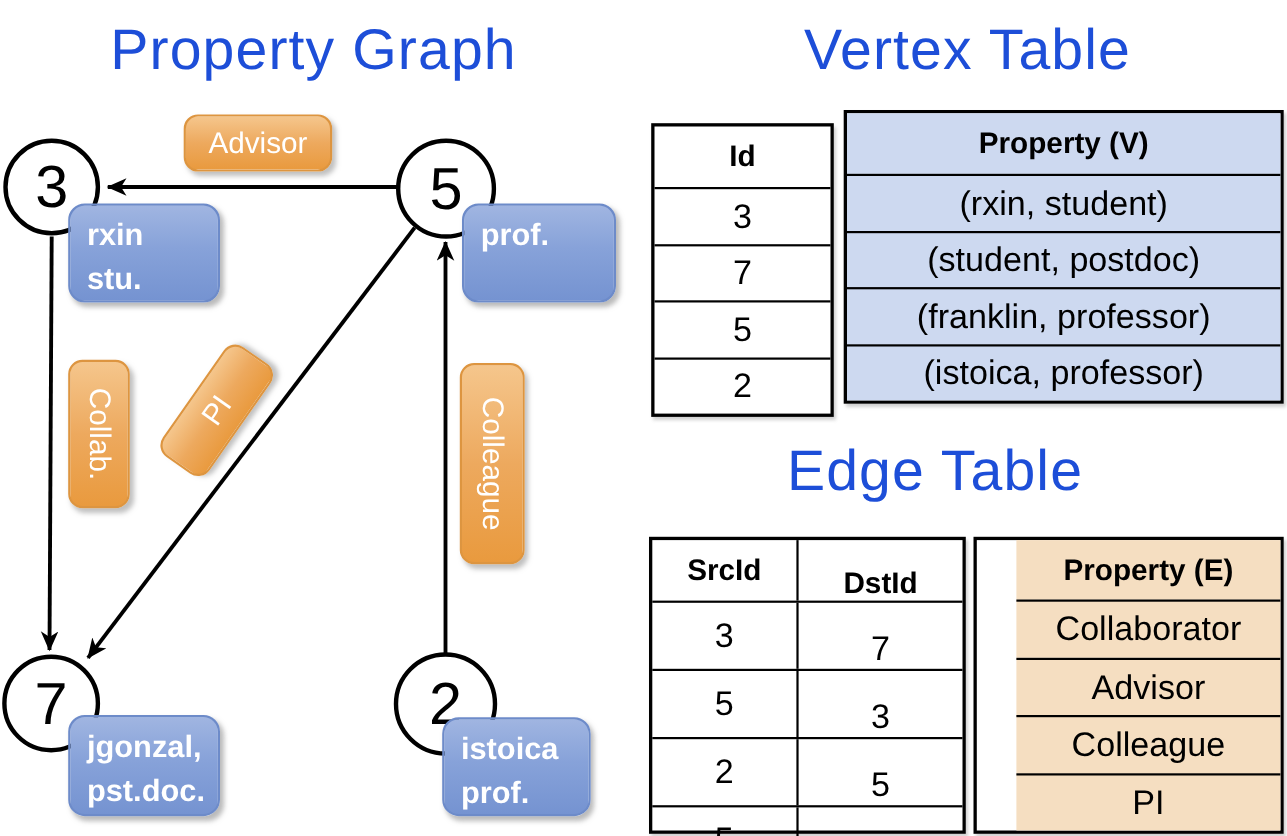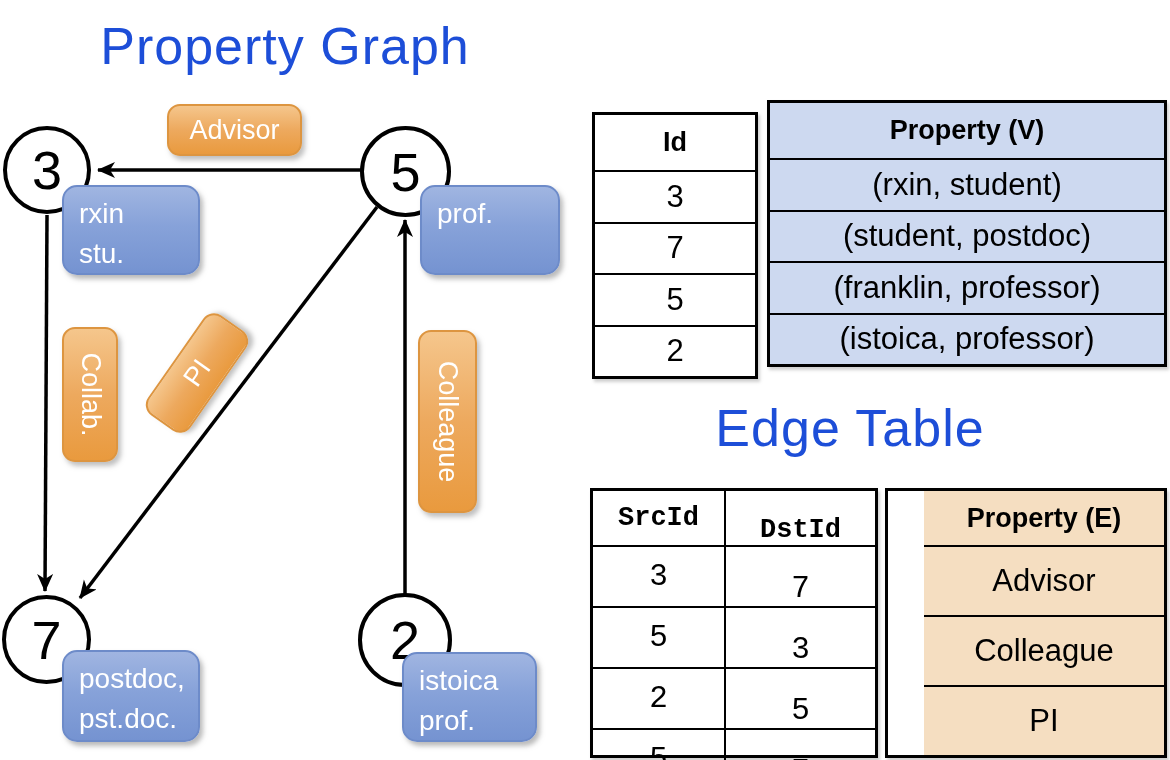--- a/index.html
+++ b/index.html
@@ -25,20 +25,21 @@
   .node-3{left:3px;top:126px;width:88px;height:88px;}
   .node-5{left:360px;top:126px;width:91px;height:91px;}
   .node-7{left:2px;top:595px;width:89px;height:89px;}
   .node-2{left:358px;top:593px;width:94px;height:94px;}
 
   .vbox{
     position:absolute;border:2px solid #6d8bc9;border-radius:15px;box-sizing:border-box;
     background:linear-gradient(180deg,#a0b5e1 0%,#87a2d9 45%,#7593d1 100%);
     color:#fff;font-size:28px;line-height:1.42;padding:7px 8px 0 15px;
     box-shadow:3px 4px 5px rgba(130,130,130,0.55);
+    font-weight:bold;
   }
   .vbox-3{left:62px;top:185px;width:138px;height:90px;}
   .vbox-5{left:420px;top:185px;width:140px;height:90px;}
   .vbox-7{left:62px;top:650px;width:138px;height:92px;}
   .vbox-2{left:402px;top:652px;width:135px;height:90px;}
 
   .elabel{
     position:absolute;border:2px solid #dd9540;border-radius:13px;box-sizing:border-box;
     background:linear-gradient(180deg,#f5c68c 0%,#eda95e 50%,#e99a3e 100%);
     color:#fff;font-size:27px;display:flex;align-items:center;justify-content:center;
@@ -55,21 +56,21 @@
     display:flex;flex-direction:column;background:#fff;
     box-shadow:2px 3px 3px rgba(150,150,150,0.45);
   }
   .tbl .cell{
     flex:1;display:flex;align-items:center;justify-content:center;
     border-top:2px solid #000;font-size:31px;
   }
   .tbl .cell:first-child,.tbl .row:first-child{border-top:none;}
   .tbl .head{font-weight:700;font-size:27px;}
   .tbl .row{flex:1;display:flex;border-top:2px solid #000;}
-  .tbl .row .c{flex:1;display:flex;align-items:center;justify-content:center;font-size:31px;font-family:Liberation Mono, monospace;}
+  .tbl .row .c{flex:1;display:flex;align-items:center;justify-content:center;font-size:31px;}
   .tbl .row .c-src{flex:0 0 131px;border-right:2px solid #000;}
   .tbl .row .c-dst{flex:1;margin-top:24px;}
   .tbl .row .head{font-size:27px;}
 
   .vt-id{left:592px;top:100px;width:166px;height:267px;margin-top:12px;}
   .vt-id .cell.head{flex:0 0 55px;}
   .vt-prop{left:767px;top:100px;width:400px;height:267px;}
   .vt-prop .cell{background:#cdd9f0;}
   .vt-prop .cell.head{flex:0 0 55px;}
 
@@ -78,20 +79,21 @@
   .et-prop{left:885px;top:488px;width:282px;height:270px;padding-left:36px;}
   .et-prop .cell{background:#f5dec1;}
   .et-prop .cell.head{flex:0 0 54px;}
 </style>
 </head>
 <body>
 
 <div class="stage">
 
   <div class="title title-graph">Property Graph</div>
+  <div class="title title-vertex">Vertex Table</div>
   <div class="title title-edge">Edge Table</div>
 
   <svg class="edges" width="1170" height="760">
     <defs>
       <marker id="arrow" markerUnits="userSpaceOnUse" markerWidth="26" markerHeight="20" refX="17" refY="8" orient="auto">
         <path d="M0,0 L18,8 L0,16 L5,8 Z" fill="#000"></path>
       </marker>
     </defs>
     <line x1="362" y1="170" x2="98" y2="170" stroke="#000" stroke-width="3.5" marker-end="url(#arrow)"></line>
     <line x1="47" y1="215" x2="45" y2="591" stroke="#000" stroke-width="3.5" marker-end="url(#arrow)"></line>
@@ -113,21 +115,21 @@
   </div>
 
   <div class="vbox vbox-3">
     <div>rxin</div>
     <div>stu.</div>
   </div>
   <div class="vbox vbox-5">
     <div>prof.</div>
   </div>
   <div class="vbox vbox-7">
-    <div>postdoc,</div>
+    <div>jgonzal,</div>
     <div>pst.doc.</div>
   </div>
   <div class="vbox vbox-2">
     <div>istoica</div>
     <div>prof.</div>
   </div>
 
   <div class="elabel elabel-advisor">
     <span>Advisor</span>
   </div>
@@ -175,18 +177,19 @@
       <div class="c c-dst">5</div>
     </div>
     <div class="row">
       <div class="c c-src">5</div>
       <div class="c c-dst">7</div>
     </div>
   </div>
 
   <div class="tbl et-prop">
     <div class="cell head">Property (E)</div>
+    <div class="cell">Collaborator</div>
     <div class="cell">Advisor</div>
     <div class="cell">Colleague</div>
     <div class="cell">PI</div>
   </div>
 
 </div>
 
 </body></html>

